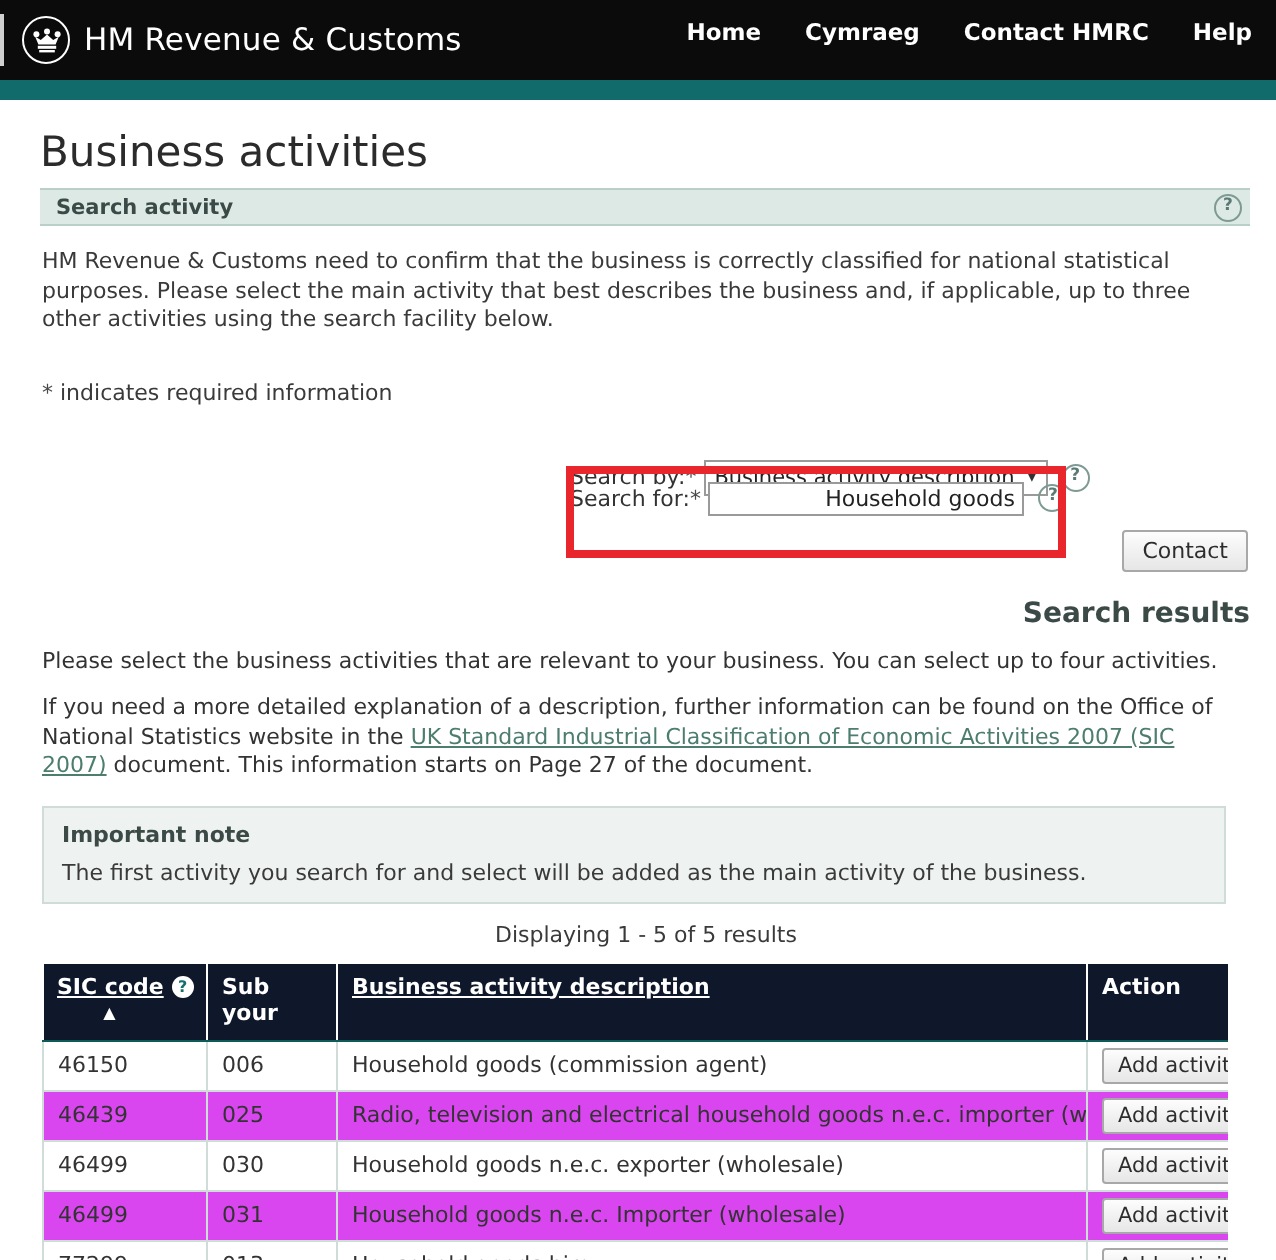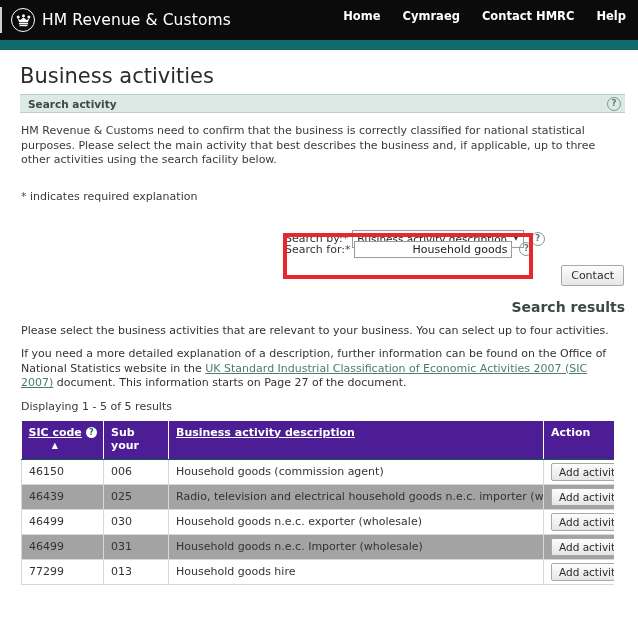--- a/index.html
+++ b/index.html
@@ -255,31 +255,32 @@
     margin-bottom: 6px;
   }
   .note-text {
     font-size: 11px;
     color: #3a3a3a;
   }
   .displaying {
     margin: 9px 0 8px 8px;
     font-size: 11px;
     color: #3a3a3a;
+    text-align: center;
   }
 
   
   table.results {
     margin-left: 8px;
     width: 592px;
     border-collapse: collapse;
     table-layout: fixed;
   }
   table.results th {
-    background: #4c1d95;
+    background: #0f172a;
     color: #ffffff;
     font-size: 11px;
     font-weight: bold;
     text-align: left;
     vertical-align: top;
     padding: 5px 6px 7px 7px;
     border-right: 1px solid #ffffff;
     border-bottom: 1px solid #0d5b59;
     margin-top: 36px;
   }
@@ -316,21 +317,21 @@
     border-right: 1px solid #cfdcd7;
     vertical-align: middle;
     height: 14px;
     overflow: hidden;
     white-space: nowrap;
   }
   table.results td:last-child {
     border-right: none;
     padding: 2px 6px 2px 7px;
   }
-  table.results tr.alt td { background: #a3a3a3; }
+  table.results tr.alt td { background: #d946ef; }
   table.results tr td:first-child { border-left: 1px solid #cfdcd7; }
   .add-btn {
     border: 1px solid #a8a8a8;
     border-radius: 2px;
     background: linear-gradient(#fdfdfd, #e6e6e6);
     font-size: 10.5px;
     color: #2d2d2d;
     font-family: "DejaVu Sans", "Liberation Sans", sans-serif;
     padding: 2px 7px;
     cursor: pointer;
@@ -370,21 +371,21 @@
 
   <div class="section-bar">
     <span class="label">Search activity</span>
     <span class="help-icon">?</span>
   </div>
 
   <p class="para">HM Revenue &amp; Customs need to confirm that the business is correctly classified for national statistical purposes. Please select the main activity that best describes the business and, if applicable, up to three other activities using the search facility below.</p>
 
   <div class="required-note">
     <span class="ast">*</span>
-    <span>indicates required explanation</span>
+    <span>indicates required information</span>
   </div>
 
   <div class="form-zone">
 
     <div class="row-searchby">
       <span class="field-label">
         <span>Search by:</span><span class="ast">*</span>
       </span>
       <div class="select-box">
         <span>Business activity description</span>
@@ -405,20 +406,24 @@
 
     <button class="btn search-btn">Contact</button>
   </div>
 
   <div class="sub-head">Search results</div>
 
   <p class="results-para">Please select the business activities that are relevant to your business. You can select up to four activities.</p>
 
   <p class="results-para"><span>If you need a more detailed explanation of a description, further information can be found on the Office of National Statistics website in the </span><a class="inline-link" href="#">UK Standard Industrial Classification of Economic Activities 2007 (SIC 2007)</a><span> document. This information starts on Page 27 of the document.</span></p>
 
+  <div class="note-box">
+    <div class="note-title">Important note</div>
+    <div class="note-text">The first activity you search for and select will be added as the main activity of the business.</div>
+  </div>
 
   <div class="displaying">Displaying 1 - 5 of 5 results</div>
 
   <table class="results">
     <colgroup>
       <col style="width:82px">
       <col style="width:65px">
       <col style="width:375px">
       <col style="width:70px">
     </colgroup>

